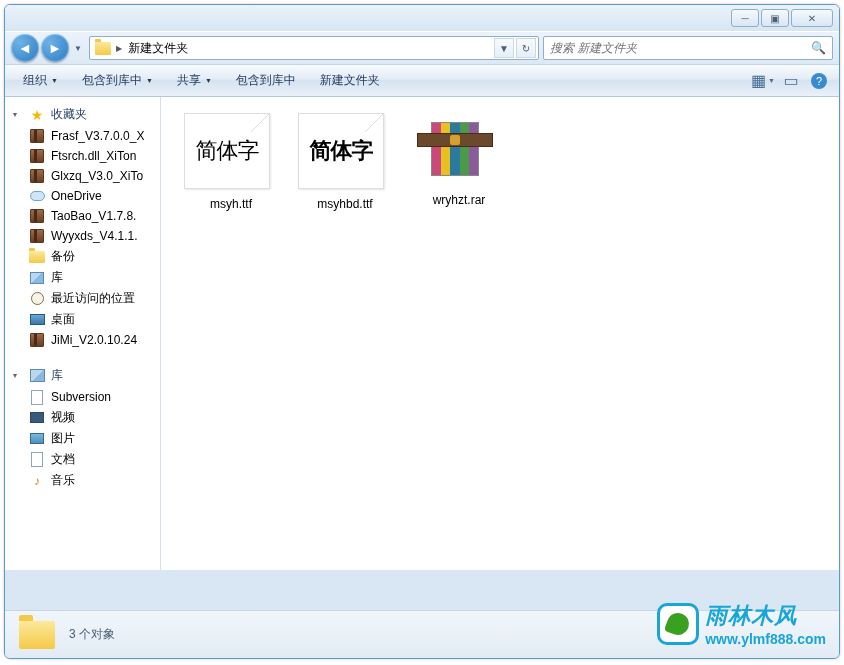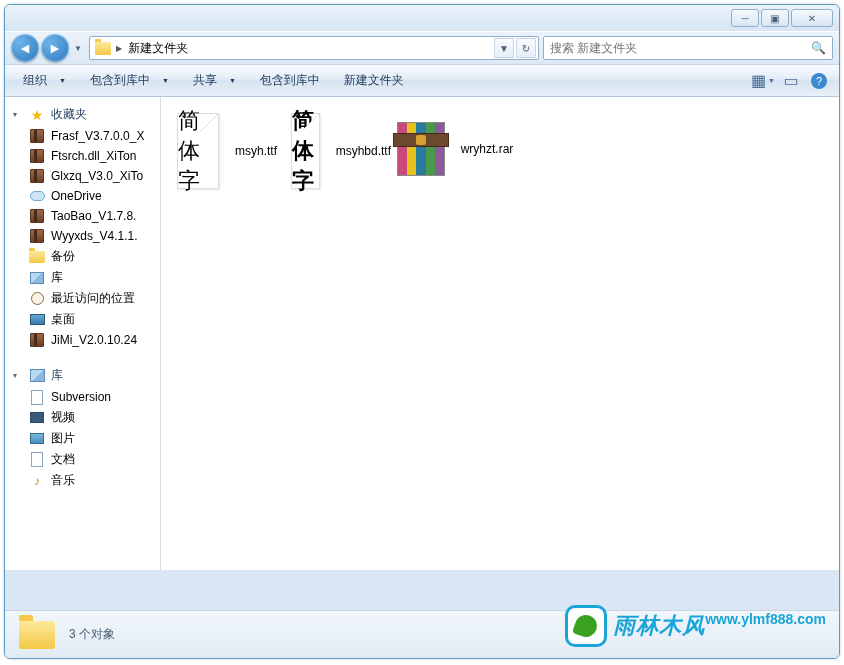--- a/index.html
+++ b/index.html
@@ -16,25 +16,25 @@
 .navarrow.fwd{background: radial-gradient(circle at 30% 30%, #6db3e8, #2b79c0);}
 .navdrop{width:14px;height:18px;display:flex;align-items:center;justify-content:center;color:#4a6076;font-size:8px;}
 .addressbar{ flex:1; height:24px; background:#fff; border:1px solid #8faec8; border-radius:2px; display:flex; align-items:center; margin:0 4px; }
 .addressbar .icon{width:18px;height:18px;margin:0 4px;display:flex;align-items:center;justify-content:center;}
 .folder-mini{width:16px;height:13px;background:linear-gradient(to bottom,#fce99b,#f4c947);border-radius:1px;position:relative;}
 .folder-mini:before{content:"";position:absolute;top:-3px;left:0;width:6px;height:3px;background:#f4c947;border-radius:1px 1px 0 0;}
 .crumb{padding:0 6px;color:#000;font-size:12px;border-right:1px solid transparent;}
 .addr-controls{margin-left:auto;display:flex;align-items:center;padding-right:2px;gap:2px;}
 .addr-btn{width:20px;height:20px;display:flex;align-items:center;justify-content:center;border:1px solid #cbd8e6;background:linear-gradient(#f7fbff,#e6eef7);font-size:10px;color:#4a6076;}
 .searchbox{width:290px;height:24px;background:#fff;border:1px solid #8faec8;border-radius:2px;display:flex;align-items:center;padding:0 6px;}
-.searchbox input{border:none;outline:none;flex:1;font-size:12px;color:#888;}
+.searchbox input{border:none;outline:none;flex:1;font-size:12px;color:#888;font-style:italic;}
 .search-icon{font-size:12px;color:#5b86b0;}
 
 .toolbar{height:32px;background:linear-gradient(to bottom,#f8fbfe 0%,#e3ecf6 45%,#d6e3f0 50%,#e9f1f9 100%);border-bottom:1px solid #b6c7d8;display:flex;align-items:center;padding:0 8px;gap:4px;}
-.tbtn{padding:4px 10px;font-size:12px;color:#1e395b;display:flex;align-items:center;gap:12px;cursor:pointer;}
+.tbtn{padding:4px 10px;font-size:12px;color:#1e395b;display:flex;align-items:center;gap:4px;cursor:pointer;}
 .tbtn .arr{font-size:7px;}
 .tspace{flex:1;}
 .ticon{width:24px;height:24px;display:flex;align-items:center;justify-content:center;color:#4a6f99;cursor:pointer;}
 
 .body{flex:1;display:flex;background:#fff;overflow:hidden;}
 .sidebar{width:156px;border-right:1px solid #d6dfe9;overflow-y:auto;padding:6px 0;}
 .side-group{font-size:12px;}
 .side-head{display:flex;align-items:center;padding:3px 8px;gap:6px;font-weight:normal;color:#1e395b;}
 .side-item{display:flex;align-items:center;padding:2px 4px 2px 24px;gap:6px;white-space:nowrap;color:#000;cursor:pointer;}
 .sicon{width:16px;height:16px;display:flex;align-items:center;justify-content:center;flex:none;}
@@ -49,40 +49,40 @@
 .vid-icon{width:14px;height:11px;background:#3a5a7a;border:1px solid #2a4a6a;}
 .download-icon{width:14px;height:12px;background:#f4c947;position:relative;}
 .download-icon:after{content:"↓";position:absolute;font-size:9px;color:#2a6aa0;left:3px;top:-1px;}
 .onedrive-icon{width:15px;height:10px;background:#cde6f5;border:1px solid #6ba8d0;border-radius:5px;}
 .desktop-icon{width:15px;height:11px;background:linear-gradient(#6aa8d8,#3a78a8);border:1px solid #2a5a7a;}
 .recent-icon{width:13px;height:13px;border:1px solid #8a6a3a;border-radius:50%;background:#f8f4e8;}
 .lib-cube{width:15px;height:13px;background:linear-gradient(135deg,#b8d8f0 50%,#8ab8e0 50%);border:1px solid #5a8ab0;}
 .expand{width:10px;font-size:8px;color:#666;cursor:pointer;}
 
 .content{flex:1;padding:12px;display:flex;align-items:flex-start;gap:6px;}
-.file{width:108px;display:flex;align-items:center;gap:8px;cursor:pointer;padding:4px;justify-content:center;}
+.file{width:108px;display:flex;flex-direction:column;align-items:center;gap:8px;cursor:pointer;padding:4px;justify-content:center;}
 .thumb{width:86px;height:76px;background:#fff;border:1px solid #ddd;display:flex;align-items:center;justify-content:center;position:relative;box-shadow:1px 1px 2px rgba(0,0,0,0.1);}
 .thumb:before{content:"";position:absolute;top:0;right:0;width:18px;height:18px;background:linear-gradient(135deg,transparent 48%,#ddd 50%,#fff 52%);}
 .thumb .glyph{font-size:22px;font-family:"SimHei","Microsoft YaHei";color:#000;letter-spacing:-1px;}
 .thumb.bold .glyph{font-weight:900;}
 .rar-thumb{width:68px;height:72px;position:relative;display:flex;align-items:center;justify-content:center;}
 .rar-books{width:48px;height:54px;background:linear-gradient(to right,#c94a7a 0 20%,#e8c020 20% 40%,#2a7aa0 40% 60%,#4a9a4a 60% 80%,#8a5a9a 80% 100%);border:1px solid #888;position:relative;}
 .rar-belt{position:absolute;top:20px;left:-4px;right:-4px;height:14px;background:#6a4a2a;border:1px solid #4a2a18;}
 .rar-buckle{position:absolute;top:22px;left:50%;transform:translateX(-50%);width:10px;height:10px;background:#d4a030;border-radius:2px;}
 .fname{font-size:12px;text-align:center;color:#000;margin-left:8px;}
 
 .statusbar{height:48px;background:linear-gradient(to bottom,#f1f6fb,#e2ebf4);border-top:1px solid #c8d6e4;display:flex;align-items:center;padding:0 14px;gap:14px;margin-top:40px;}
 .status-folder{width:36px;height:28px;background:linear-gradient(to bottom,#fce99b,#f4c947);border-radius:2px;position:relative;}
 .status-folder:before{content:"";position:absolute;top:-6px;left:0;width:14px;height:6px;background:#f4c947;border-radius:2px 2px 0 0;}
 .status-text{font-size:12px;color:#4a6076;}
 
 .watermark{position:absolute;right:18px;bottom:18px;display:flex;align-items:center;gap:6px;}
 .wm-icon{width:42px;height:42px;border:3px solid #1aa5d8;border-radius:10px;display:flex;align-items:center;justify-content:center;background:#fff;}
 .wm-leaf{width:22px;height:22px;background:#3aa020;border-radius:50% 50% 50% 4px;transform:rotate(20deg);}
-.wm-text{display:flex;flex-direction:row;}
+.wm-text{display:flex;flex-direction:column;}
 .wm-title{font-size:22px;font-weight:bold;color:#1aa5d8;font-style:italic;letter-spacing:1px;}
 .wm-url{font-size:14px;font-weight:bold;color:#1aa5d8;}
 </style>
 </head>
 <body>
 
 <div class="window">
 
   <div class="titlebar">
     <div class="winbtn">─</div>

